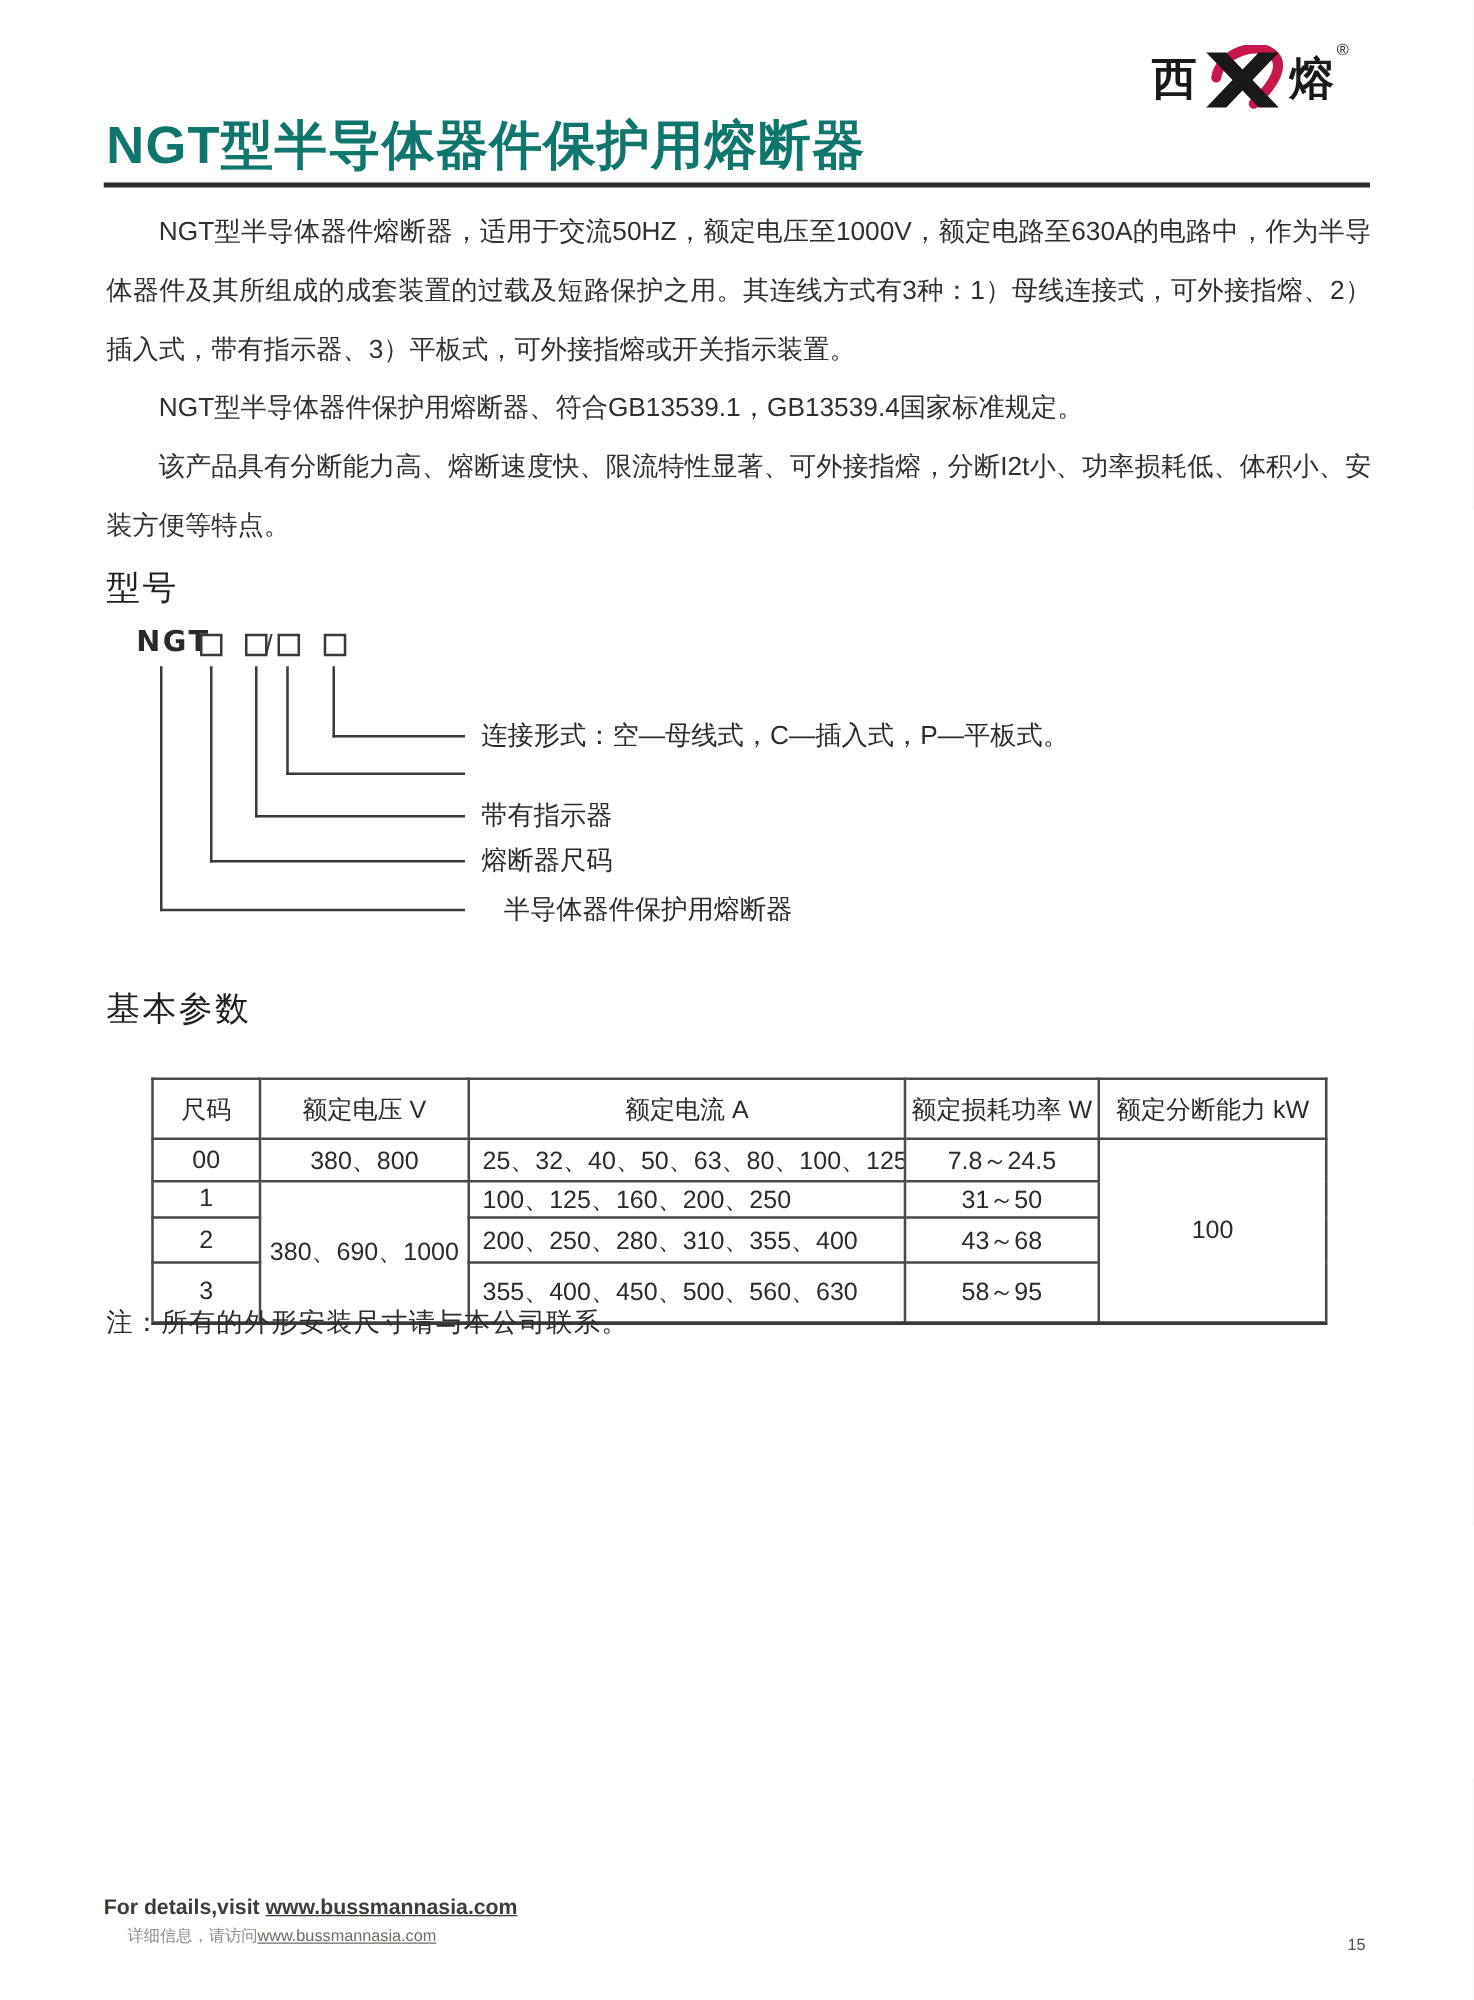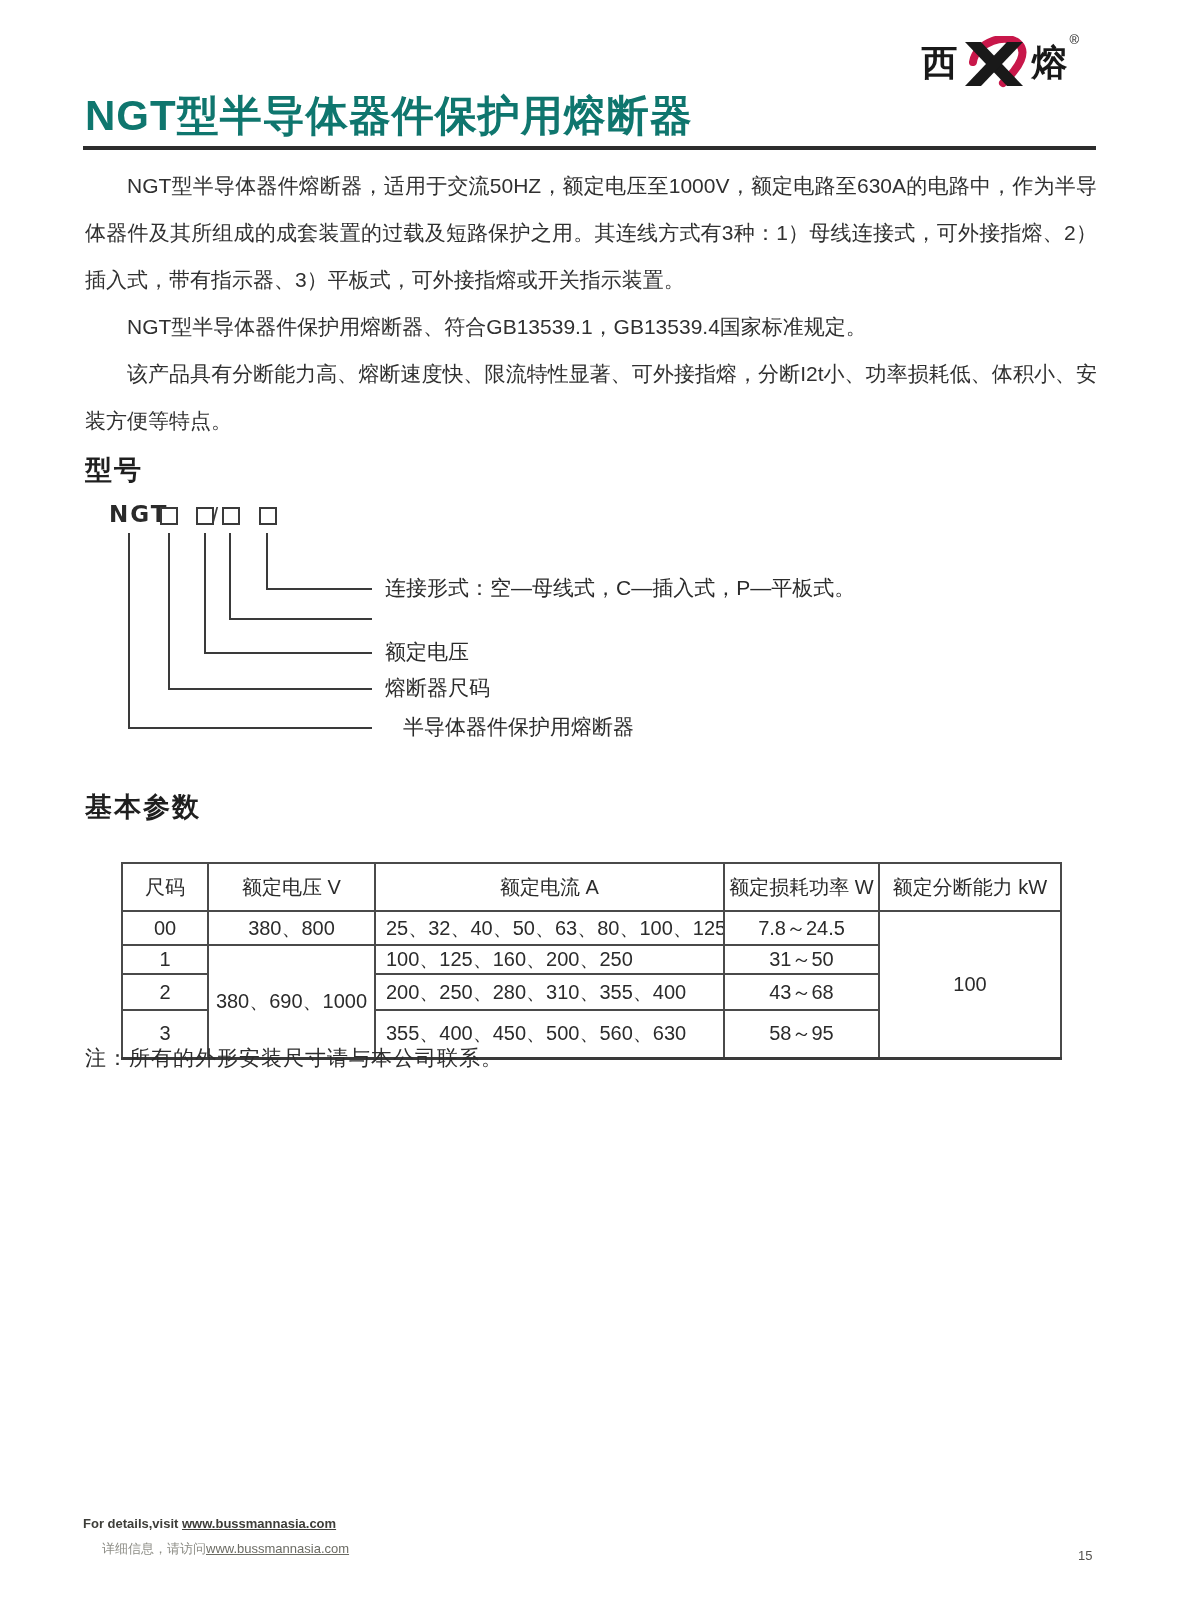--- a/index.html
+++ b/index.html
@@ -17,21 +17,21 @@
   .logo .cjk{font-size:36px;font-weight:700;color:#191919;letter-spacing:0;line-height:1;}
   .logo .mark{position:relative;width:70px;height:54px;margin:0 2px;}
   .logo .reg{font-size:13px;color:#191919;align-self:flex-start;margin-top:-4px;margin-left:2px;}
   
   .title{position:absolute;left:85px;top:88px;font-size:42px;font-weight:600;color:#0f766e;letter-spacing:1px;}
   .title-rule{position:absolute;left:83px;top:146px;width:1013px;height:4px;background:#2d2d2d;}
   
   .intro{position:absolute;left:85px;top:162px;width:1012px;font-size:21px;line-height:47px;text-align:justify;color:#303030;}
   .intro p{margin:0;text-indent:2em;}
   
-  .sec-heading{position:absolute;font-size:27px;font-weight:700;color:#1f1f1f;letter-spacing:2px;}
+  .sec-heading{position:absolute;font-size:27px;font-weight:400;color:#1f1f1f;letter-spacing:2px;}
   
   .model-prefix{position:absolute;left:109px;top:501px;font-size:23px;font-weight:700;color:#2a2a2a;font-family:"DejaVu Sans",sans-serif;letter-spacing:2px;}
   .mbox{position:absolute;top:507px;width:14px;height:14px;border:2px solid #3a3a3a;background:#fff;}
   .mslash{position:absolute;left:212px;top:503px;font-size:22px;color:#3a3a3a;}
   .conn{position:absolute;border-left:2px solid #3a3a3a;border-bottom:2px solid #3a3a3a;}
   .mlabel{position:absolute;left:385px;font-size:21px;color:#2b2b2b;white-space:nowrap;}
   
   table.params{
     position:absolute;left:121px;top:862px;
     border-collapse:collapse;table-layout:fixed;
@@ -40,21 +40,21 @@
   table.params th,table.params td{
     border:2px solid #4a4a4a;
     text-align:center;vertical-align:middle;
     padding:0 0;font-weight:400;
     overflow:hidden;white-space:nowrap;
   }
   table.params{border-bottom:3px solid #3a3a3a;}
   table.params .c-current{text-align:left;padding-left:10px;}
   .note{position:absolute;left:85px;top:1044px;font-size:21px;color:#2d2d2d;letter-spacing:1px;}
   
-  .footer-en{position:absolute;left:83px;top:1516px;font-size:13px;font-weight:700;color:#3d3d38;}
+  .footer-en{position:absolute;left:83px;top:1516px;font-size:17px;font-weight:700;color:#3d3d38;}
   .footer-cn{position:absolute;left:83px;top:1540px;font-size:13px;color:#8d8d86;margin-left:19px;}
   .footer-en a,.footer-cn a{color:inherit;text-decoration:underline;}
   .footer-cn a{color:#6c6c64;}
   .page-num{position:absolute;left:1078px;top:1548px;font-size:13px;color:#55524e;}
 </style>
 </head>
 <body>
 
 <div class="page">
 
@@ -89,21 +89,21 @@
   <span class="mbox" style="left:222px;"></span>
   <span class="mbox" style="left:259px;"></span>
 
   <div class="conn" style="left:266px;top:533px;width:104px;height:55px;"></div>
   <div class="conn" style="left:229px;top:533px;width:141px;height:85px;"></div>
   <div class="conn" style="left:204px;top:533px;width:166px;height:119px;"></div>
   <div class="conn" style="left:168px;top:533px;width:202px;height:155px;"></div>
   <div class="conn" style="left:128px;top:533px;width:242px;height:194px;"></div>
 
   <div class="mlabel" style="top:574px;">连接形式：空—母线式，C—插入式，P—平板式。</div>
-  <div class="mlabel" style="top:638px;">额定电压</div>
+  <div class="mlabel" style="top:638px;">带有指示器</div>
   <div class="mlabel" style="top:674px;">熔断器尺码</div>
   <div class="mlabel" style="top:713px;margin-left:18px;">半导体器件保护用熔断器</div>
 
   <div class="sec-heading" style="left:85px;top:789px;">基本参数</div>
 
   <table class="params">
     <colgroup>
       <col style="width:86px">
         <col style="width:167px">
         <col style="width:349px">

